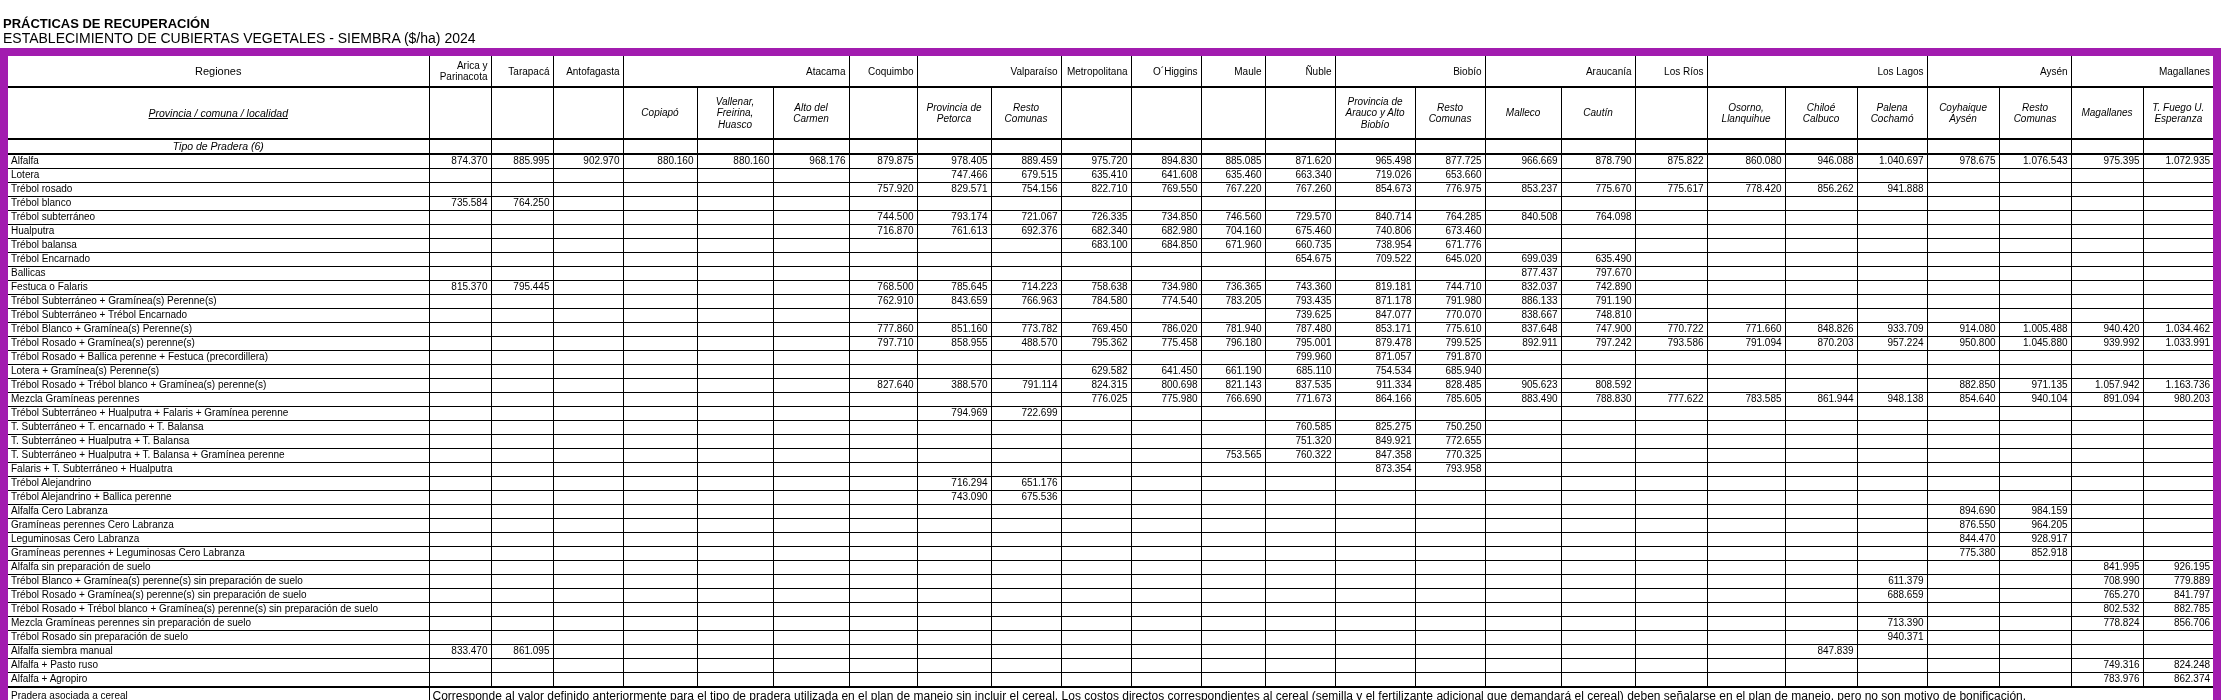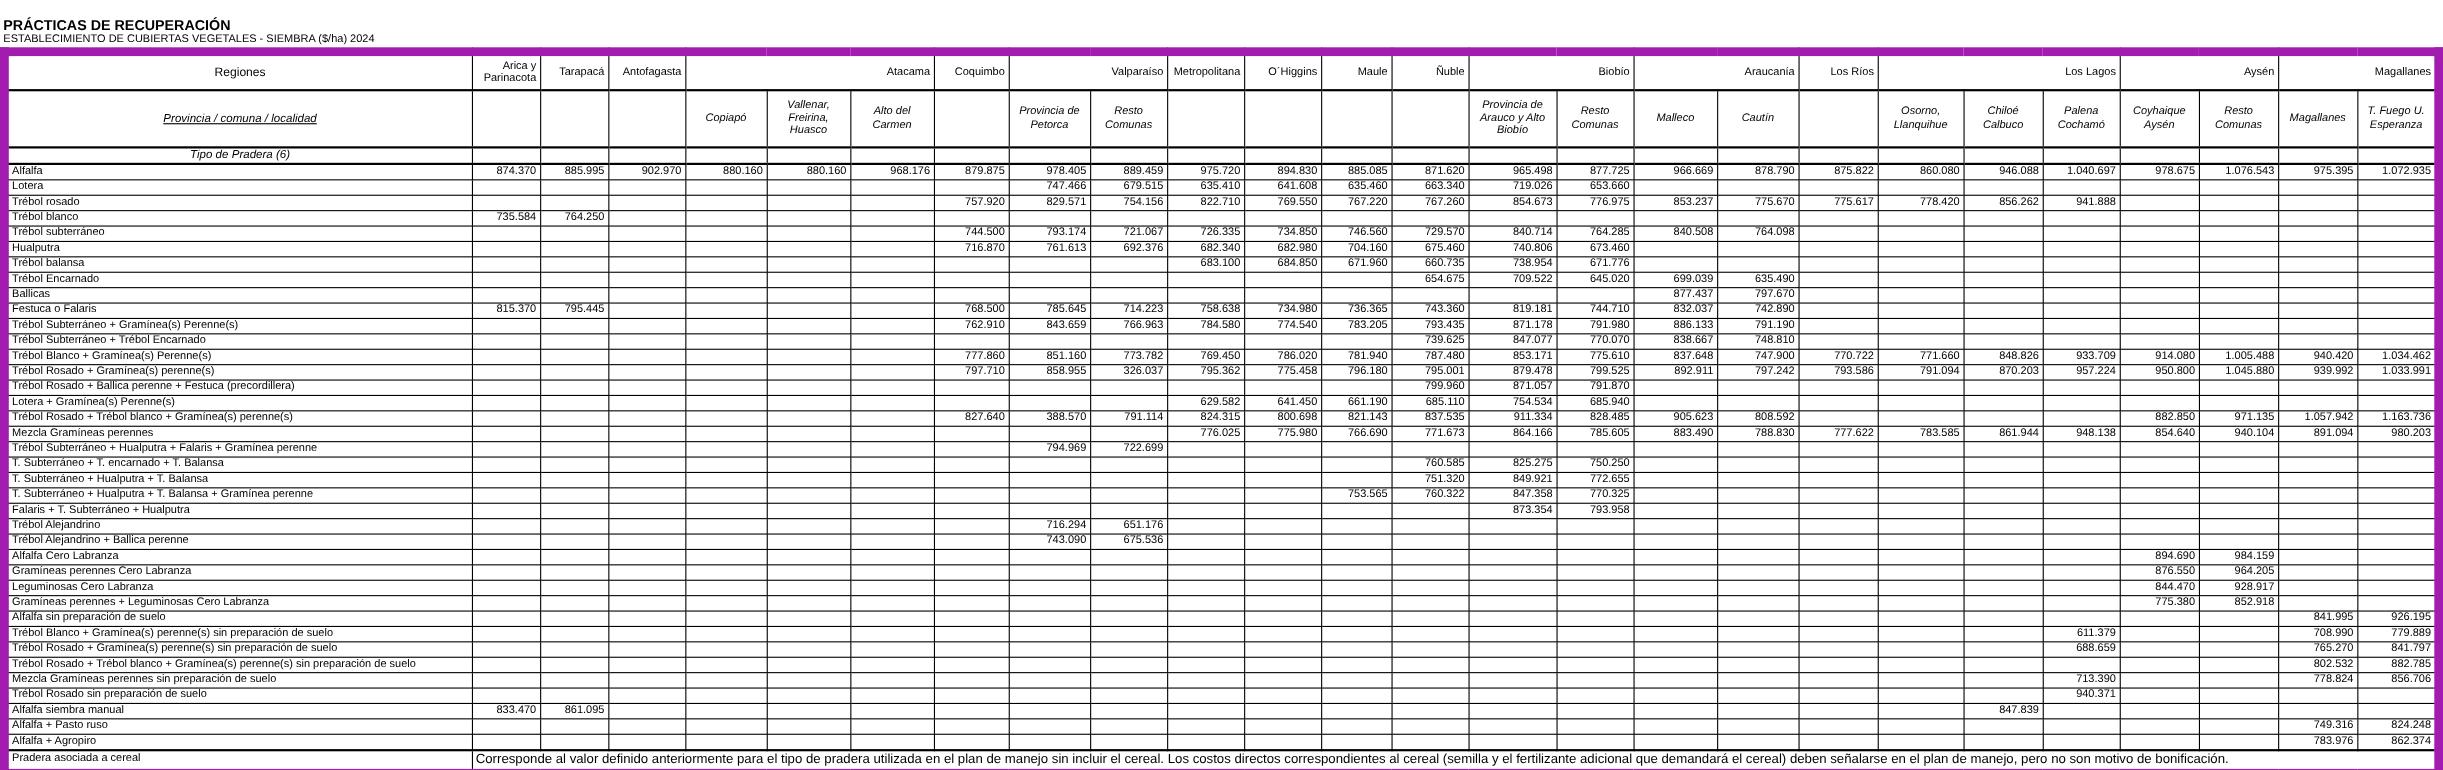--- a/index.html
+++ b/index.html
@@ -1,19 +1,19 @@
 <!DOCTYPE html>
 <html><head>
 <meta charset="utf-8">
 <style>
   html,body{margin:0;padding:0;background:#fff;color:#000;font-family:"Liberation Sans",sans-serif;}
   .page{width:2221px;}
-  .titles{padding:16px 2px 1px 3px;}
+  .titles{padding:1px 2px 1px 3px;margin-top:16px;}
   .title{font-size:13px;font-weight:bold;margin:0;line-height:1.05;}
-  .subtitle{font-size:10px;font-weight:normal;margin:0;line-height:1.1;}
+  .subtitle{font-size:14px;font-weight:normal;margin:0;line-height:1.1;}
   table{border-collapse:collapse;table-layout:fixed;width:2221px;border:8px solid #a21caf;margin-top:1px;}
   th,td{border:1px solid #000;padding:0 3px;overflow:hidden;}
   thead th{font-weight:normal;background:#fff;}
   th.corner{font-size:11px;text-align:center;vertical-align:middle;}
   th.region{font-size:10px;text-align:right;vertical-align:middle;height:30px;white-space:normal;line-height:1.1;border-bottom-width:2px;}
   th.corner{border-bottom-width:2px;}
   th.provincia{font-size:10.5px;font-style:italic;text-align:center;vertical-align:middle;}
   th.sub{font-size:10px;font-style:italic;text-align:center;vertical-align:middle;height:50px;white-space:normal;line-height:1.15;border-bottom-width:2px;}
   th.provincia{border-bottom-width:2px;text-decoration:underline;}
   td{height:13px;font-size:10px;line-height:1.05;vertical-align:middle;}
@@ -506,21 +506,21 @@
         <tr>
           <td class="label">Trébol Rosado + Gramínea(s) perenne(s)</td>
           <td class="num"></td>
           <td class="num"></td>
           <td class="num"></td>
           <td class="num"></td>
           <td class="num"></td>
           <td class="num"></td>
           <td class="num">797.710</td>
           <td class="num">858.955</td>
-          <td class="num">326.037</td>
+          <td class="num">488.570</td>
           <td class="num">795.362</td>
           <td class="num">775.458</td>
           <td class="num">796.180</td>
           <td class="num">795.001</td>
           <td class="num">879.478</td>
           <td class="num">799.525</td>
           <td class="num">892.911</td>
           <td class="num">797.242</td>
           <td class="num">793.586</td>
           <td class="num">791.094</td>

